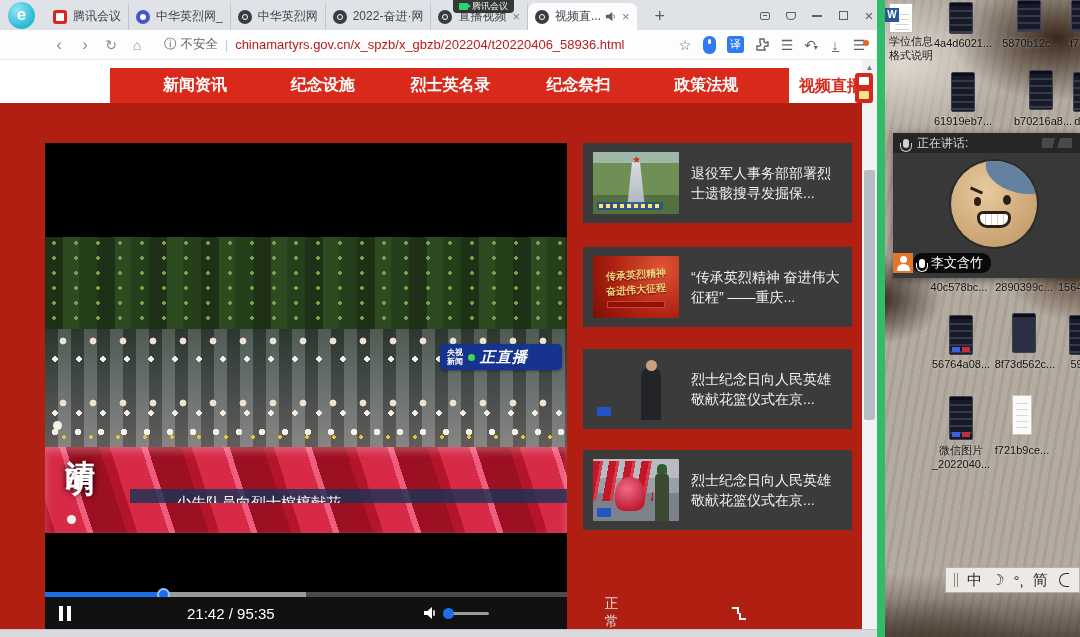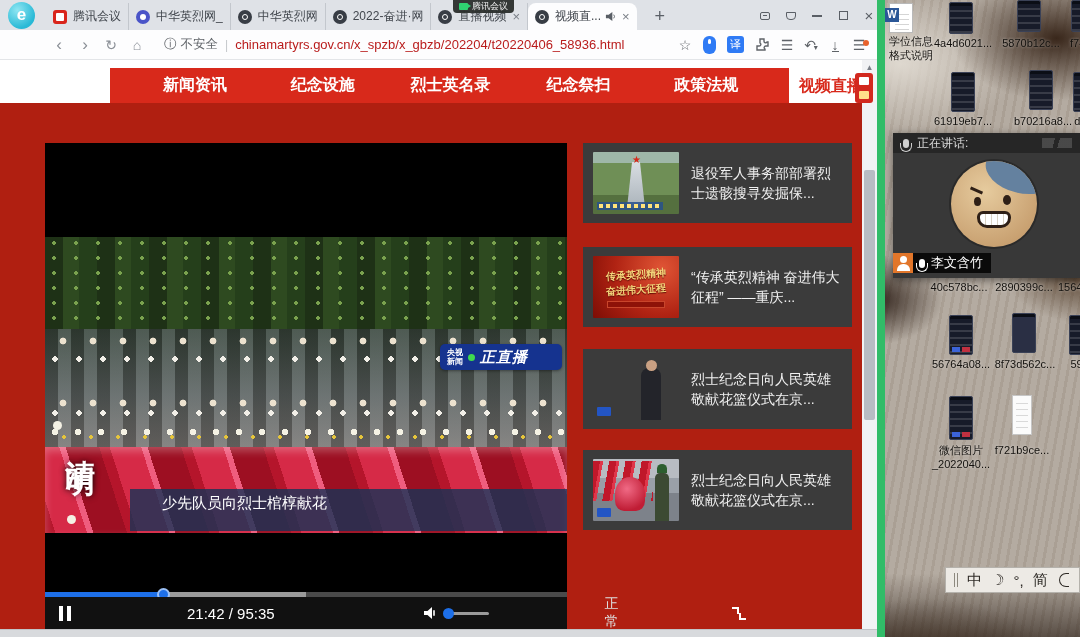--- a/index.html
+++ b/index.html
@@ -93,22 +93,22 @@
     box-shadow:inset 0 4px 8px rgba(255,255,255,.28);}
   .livebadge{position:absolute;left:395px;top:107px;width:122px;height:26px;background:#15338f;
     border-radius:5px;display:flex;align-items:center;padding:0 7px;gap:5px;box-shadow:0 1px 3px rgba(0,0,0,.4);}
   .lbch{display:flex;flex-direction:column;color:#fff;font-size:8px;font-weight:bold;line-height:9px;}
   .lbdot{width:7px;height:7px;border-radius:50%;background:#3fd94e;}
   .lblive{color:#fff;font-size:15px;font-weight:bold;font-style:italic;letter-spacing:1px;}
   .qingming{position:absolute;left:14px;top:198px;writing-mode:vertical-rl;color:#fff;font-size:30px;
     font-family:"Liberation Serif",serif;font-weight:bold;text-shadow:0 0 6px rgba(0,0,0,.8);letter-spacing:8px;}
   .qingming::before{content:"";position:absolute;left:-6px;top:-14px;width:9px;height:9px;border-radius:50%;
     background:#f4f1e4;box-shadow:14px 94px 0 #f4f1e4;}
-  .capbar{position:absolute;left:85px;top:252px;width:437px;height:42px;background:rgba(23,51,88,.80);
-    color:#fff;font-size:15px;line-height:27px;padding-left:32px;white-space:nowrap;overflow:hidden;}
+  .capbar{position:absolute;left:85px;top:252px;width:437px;height:14px;background:rgba(23,51,88,.80);
+    color:#fff;font-size:15px;line-height:27px;padding-left:46px;white-space:nowrap;overflow:hidden;}
   .progress{position:absolute;left:0;top:449px;width:522px;height:5px;background:#4a4a4a;}
   .pbuf{position:absolute;left:0;top:0;height:100%;width:50%;background:#9a9a9a;}
   .pplay{position:absolute;left:0;top:0;height:100%;width:22.7%;background:#1d6fe8;}
   .pknob{position:absolute;left:112px;top:-4px;width:13px;height:13px;border-radius:50%;background:#1d6fe8;border:2px solid #9bc0f5;}
   .vcontrols{position:absolute;left:0;top:454px;width:522px;height:32px;background:#111;display:flex;align-items:center;gap:46px;}
   .vsep{width:1px;height:32px;background:#333;}
   .pause{display:flex;gap:4px;margin:0 12px 0 14px;}
   .pause i{display:block;width:4px;height:15px;background:#fff;}
   .vtime{color:#fff;font-size:15px;margin-left:12px;flex:0 0 auto;}
   .vspacer{flex:1;}
@@ -192,21 +192,21 @@
   .eyeL{position:absolute;left:23px;top:36px;width:7px;height:9px;background:#2e1f16;border-radius:50%;}
   .browL{position:absolute;left:19px;top:28px;width:13px;height:3px;background:#2e1f16;transform:rotate(24deg);}
   .eyeR{position:absolute;left:52px;top:34px;width:8px;height:10px;background:#2e1f16;border-radius:50%;}
   .mouth{position:absolute;left:26px;top:50px;width:34px;height:17px;border:3px solid #2e1f16;border-radius:6px 6px 10px 10px;
     background:repeating-linear-gradient(90deg,#fff 0 5px,#d9d2c4 5px 6px);}
   .namebar{position:absolute;left:0;bottom:5px;height:20px;display:flex;align-items:center;}
   .person{width:20px;height:20px;background:#e2762a;position:relative;flex:0 0 20px;}
   .person::before{content:"";position:absolute;left:7px;top:3px;width:7px;height:7px;border-radius:50%;background:#fff;}
   .person::after{content:"";position:absolute;left:4px;top:11px;width:13px;height:7px;border-radius:6px 6px 0 0;background:#fff;}
   .namebg{height:20px;background:rgba(0,0,0,.82);display:flex;align-items:center;color:#fff;font-size:13px;
-    padding:0 8px 0 4px;gap:4px;}
+    padding:0 8px 0 4px;gap:4px;border-radius:9px;}
   .micshape{width:6px;height:9px;background:#fff;border-radius:3px;position:relative;flex:0 0 6px;margin:0 2px;}
   .micshape::after{content:"";position:absolute;left:-3px;top:4px;width:10px;height:8px;
     border:1.5px solid #fff;border-top:none;border-radius:0 0 7px 7px;}
   .micshape.dim{background:#cfcfcf;}
   .micshape.dim::after{border-color:#cfcfcf;}
 
   
   .ime{position:absolute;left:60px;top:567px;width:135px;height:26px;background:#edeae5;border:1px solid #b5b2ac;
     display:flex;align-items:center;color:#2e2a26;font-size:15px;gap:9px;padding:0 8px;}
   .imehandle{width:4px;height:14px;border-left:1.6px solid #8d897f;border-right:1.6px solid #8d897f;}

